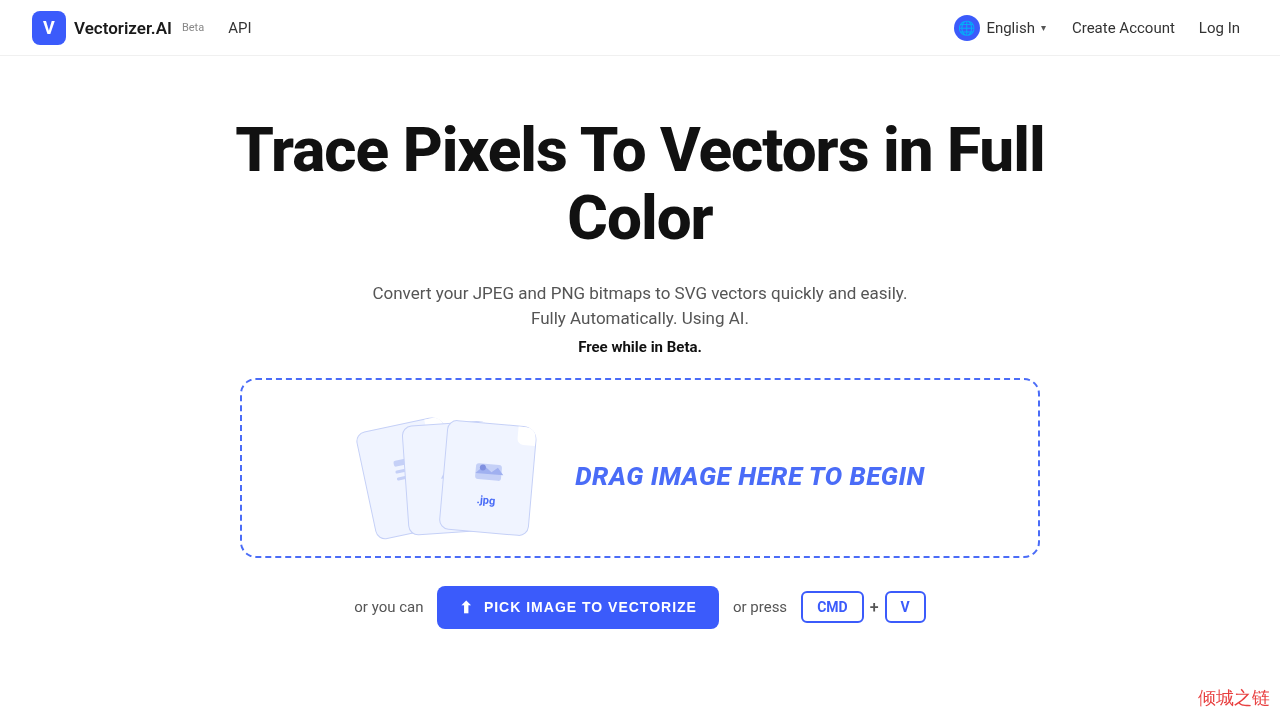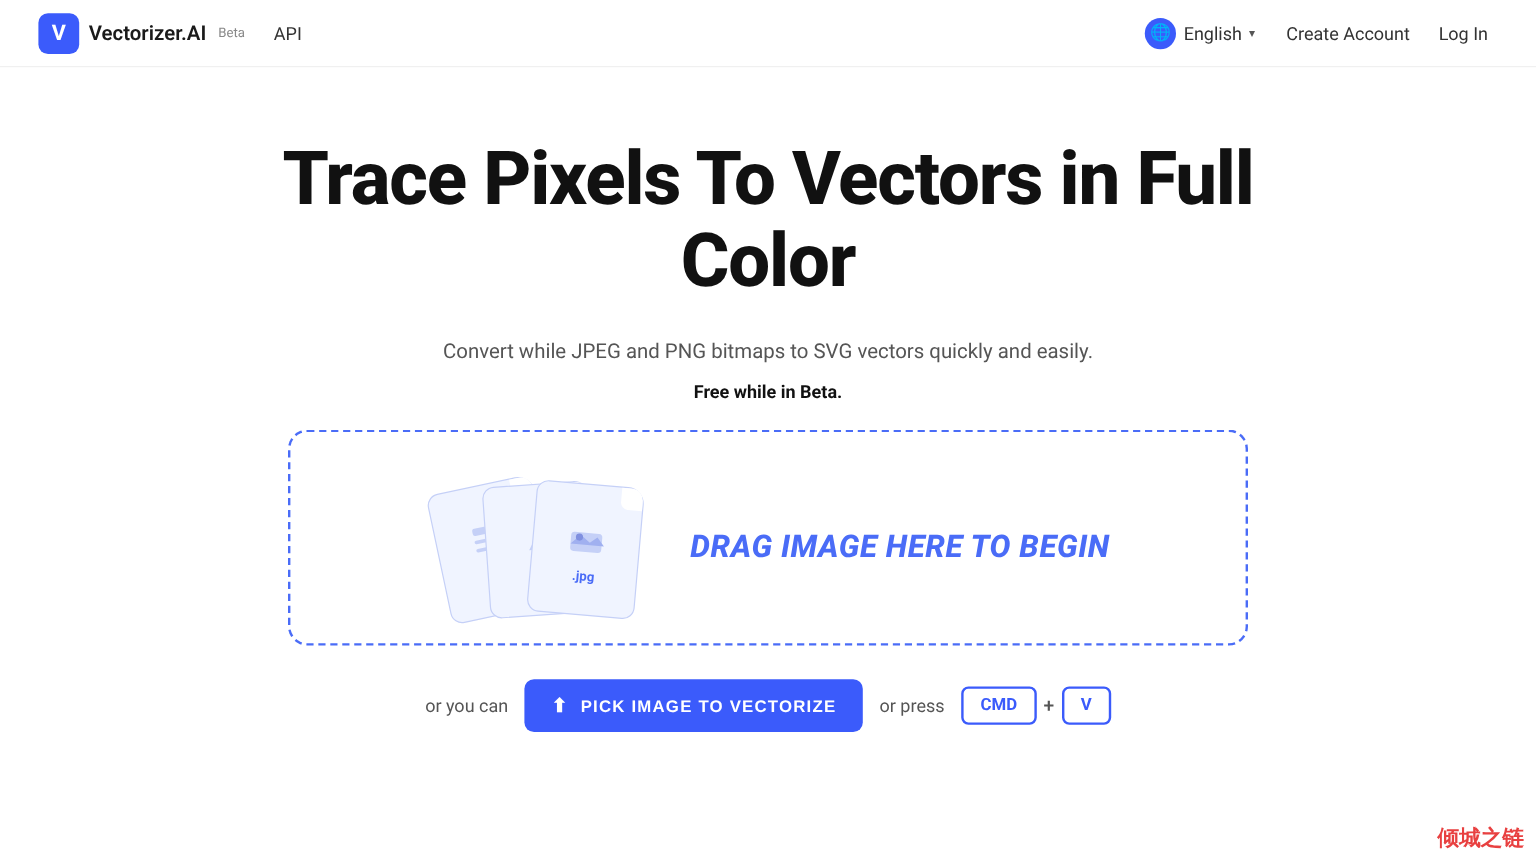--- a/index.html
+++ b/index.html
@@ -270,21 +270,21 @@
       color: #555;
       font-weight: 500;
     }
 
     
     .watermark {
       position: fixed;
       bottom: 10px;
       right: 10px;
       font-size: 18px;
-      font-weight: 700;
+      font-weight: 400;
       color: #e84040;
       font-family: serif;
     }
   </style>
 </head>
 <body>
 
 <nav>
   <a class="nav-logo" href="#">
     <div class="logo-icon">
@@ -302,21 +302,22 @@
       <span>English</span>
       <span class="chevron-down">▾</span>
     </div>
     <a class="nav-create-account" href="#">Create Account</a>
     <a class="nav-login" href="#">Log In</a>
   </div>
 </nav>
 
 <main>
   <h1 class="hero-title">Trace Pixels To Vectors in Full Color</h1>
-  <p class="hero-sub">Convert while JPEG and PNG bitmaps to SVG vectors quickly and easily.</p>
+  <p class="hero-sub">Convert your JPEG and PNG bitmaps to SVG vectors quickly and easily.</p>
+  <p class="hero-sub-line2">Fully Automatically. Using AI.</p>
   <p class="hero-free">Free while in Beta.</p>
 
   <div class="drop-zone">
     <div class="drop-zone-files">
 
       <div class="file-card">
         <div class="file-card-corner"></div>
         <svg class="file-icon-svg" viewBox="0 0 38 38">
           <rect x="6" y="8" width="26" height="6" rx="2" fill="#c5d0f7"></rect>
           <rect x="6" y="18" width="26" height="3" rx="1.5" fill="#c5d0f7"></rect>

